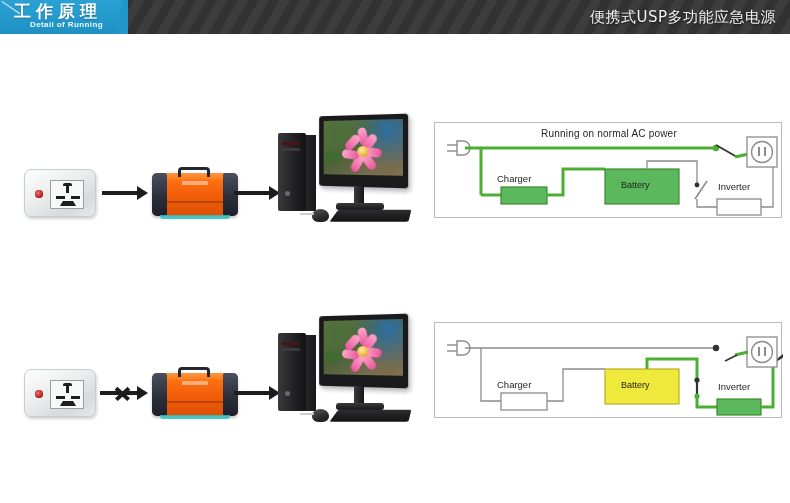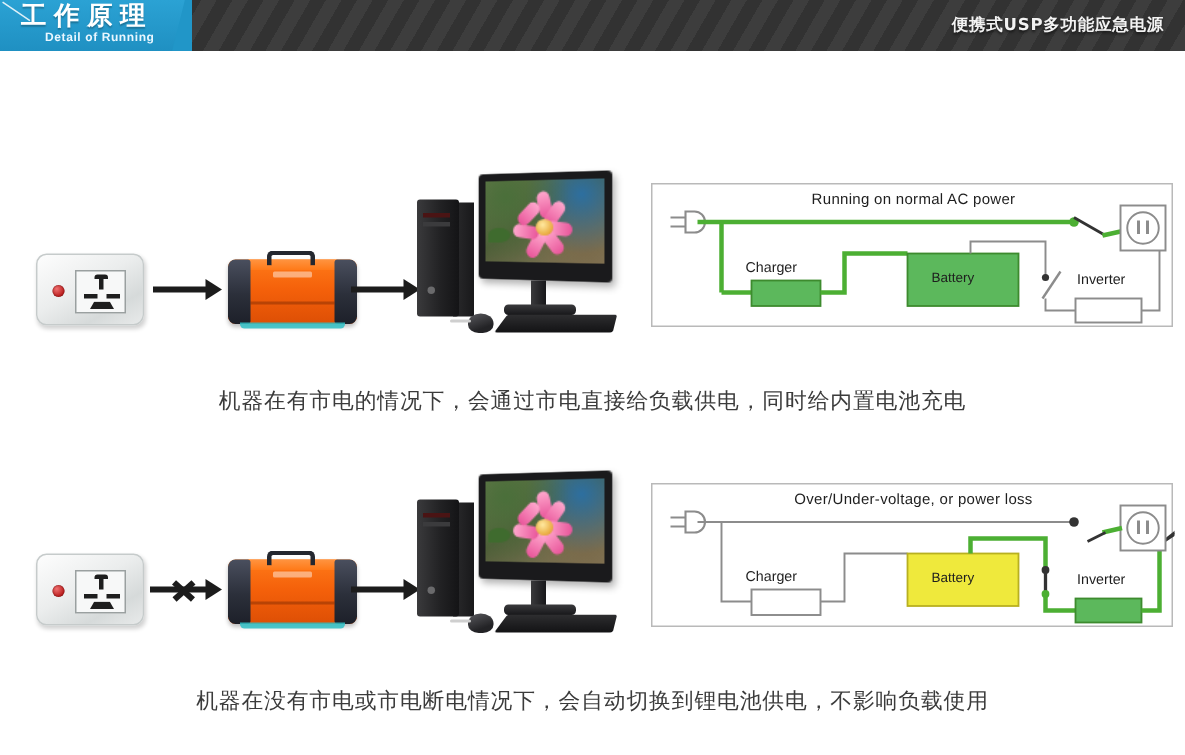--- a/index.html
+++ b/index.html
@@ -45,21 +45,21 @@
     text-shadow: 0 1px 1px rgba(0,0,0,.25);
     z-index: 2;
   }
   .tag-en {
     position: absolute; left: 30px; top: 20px;
     font-size: 8px; font-weight: 700; color: #eaf7ff;
     letter-spacing: .4px; line-height: 10px; z-index: 2;
   }
   .header-title {
     position: absolute; right: 14px; top: 7px;
-    font-size: 11px; font-weight: 700; color: #f2f2f2;
+    font-size: 15px; font-weight: 400; color: #f2f2f2;
     letter-spacing: .5px; line-height: 20px;
     font-family: "DejaVu Sans", "Liberation Sans", sans-serif;
     text-shadow: 0 1px 2px rgba(0,0,0,.6);
   }
 
   
   .row { position: absolute; left: 0; width: 644px; height: 130px; }
   .row-1 { top: 105px; }
   .row-2 { top: 305px; }
 
@@ -353,21 +353,20 @@
           <rect x="323" y="24" width="2" height="9" fill="#8c8c8c"></rect>
           <rect x="329" y="24" width="2" height="9" fill="#8c8c8c"></rect>
         </g>
       </svg>
       <div class="dg-lbl" style="left:62px; top:50px;">Charger</div>
       <div class="box-lbl" style="left:186px; top:57px; color:#1e1e1e;">Battery</div>
       <div class="dg-lbl" style="left:283px; top:58px;">Inverter</div>
     </div>
   </div>
 
-  <div class="caption cap-1">机器在有市电的情况下，会通过市电直接给负载供电，同时给内置电池充电</div>
 
   <div class="row row-2">
 
     <div class="socket" style="left:24px; top:64px;">
       <div class="socket-led"></div>
       <div class="socket-face">
         <i class="sf-tcap"></i>
         <i class="sf-top"></i>
         <i class="sf-left"></i>
         <i class="sf-right"></i>
@@ -423,21 +422,20 @@
           </div>
         </div>
       </div>
       <div class="pc-base-neck"></div>
       <div class="pc-base-foot"></div>
       <div class="pc-keyboard"></div>
       <div class="pc-mouse"></div>
     </div>
 
     <div class="diagram" style="left:434px; top:17px;">
-      <div class="dg-title">Over/Under-voltage, or power loss</div>
       <svg class="dg-svg" width="348" height="96" viewBox="0 0 348 96">
         <g stroke="#8c8c8c" stroke-width="1.4" fill="none">
           <path d="M12,22 h10"></path>
             <path d="M12,28 h10"></path>
           <path d="M22,18 h6 a7,7 0 0 1 0,14 h-6 z"></path>
         </g>
 
         <path d="M30,25 L46,25 L281,25" stroke="#8c8c8c" stroke-width="1.3" fill="none"></path>
         <circle cx="281" cy="25" r="3.2" fill="#333"></circle>
 
@@ -469,15 +467,14 @@
         </g>
         <path d="M300,32 L313,29" stroke="#4caf33" stroke-width="3.2" fill="none"></path>
         <path d="M290,38 L302,32" stroke="#333" stroke-width="1.8"></path>
       </svg>
       <div class="dg-lbl" style="left:62px; top:56px;">Charger</div>
       <div class="box-lbl" style="left:186px; top:57px;">Battery</div>
       <div class="dg-lbl" style="left:283px; top:58px;">Inverter</div>
     </div>
   </div>
 
-  <div class="caption cap-2">机器在没有市电或市电断电情况下，会自动切换到锂电池供电，不影响负载使用</div>
 
 </div>
 
 </body></html>

